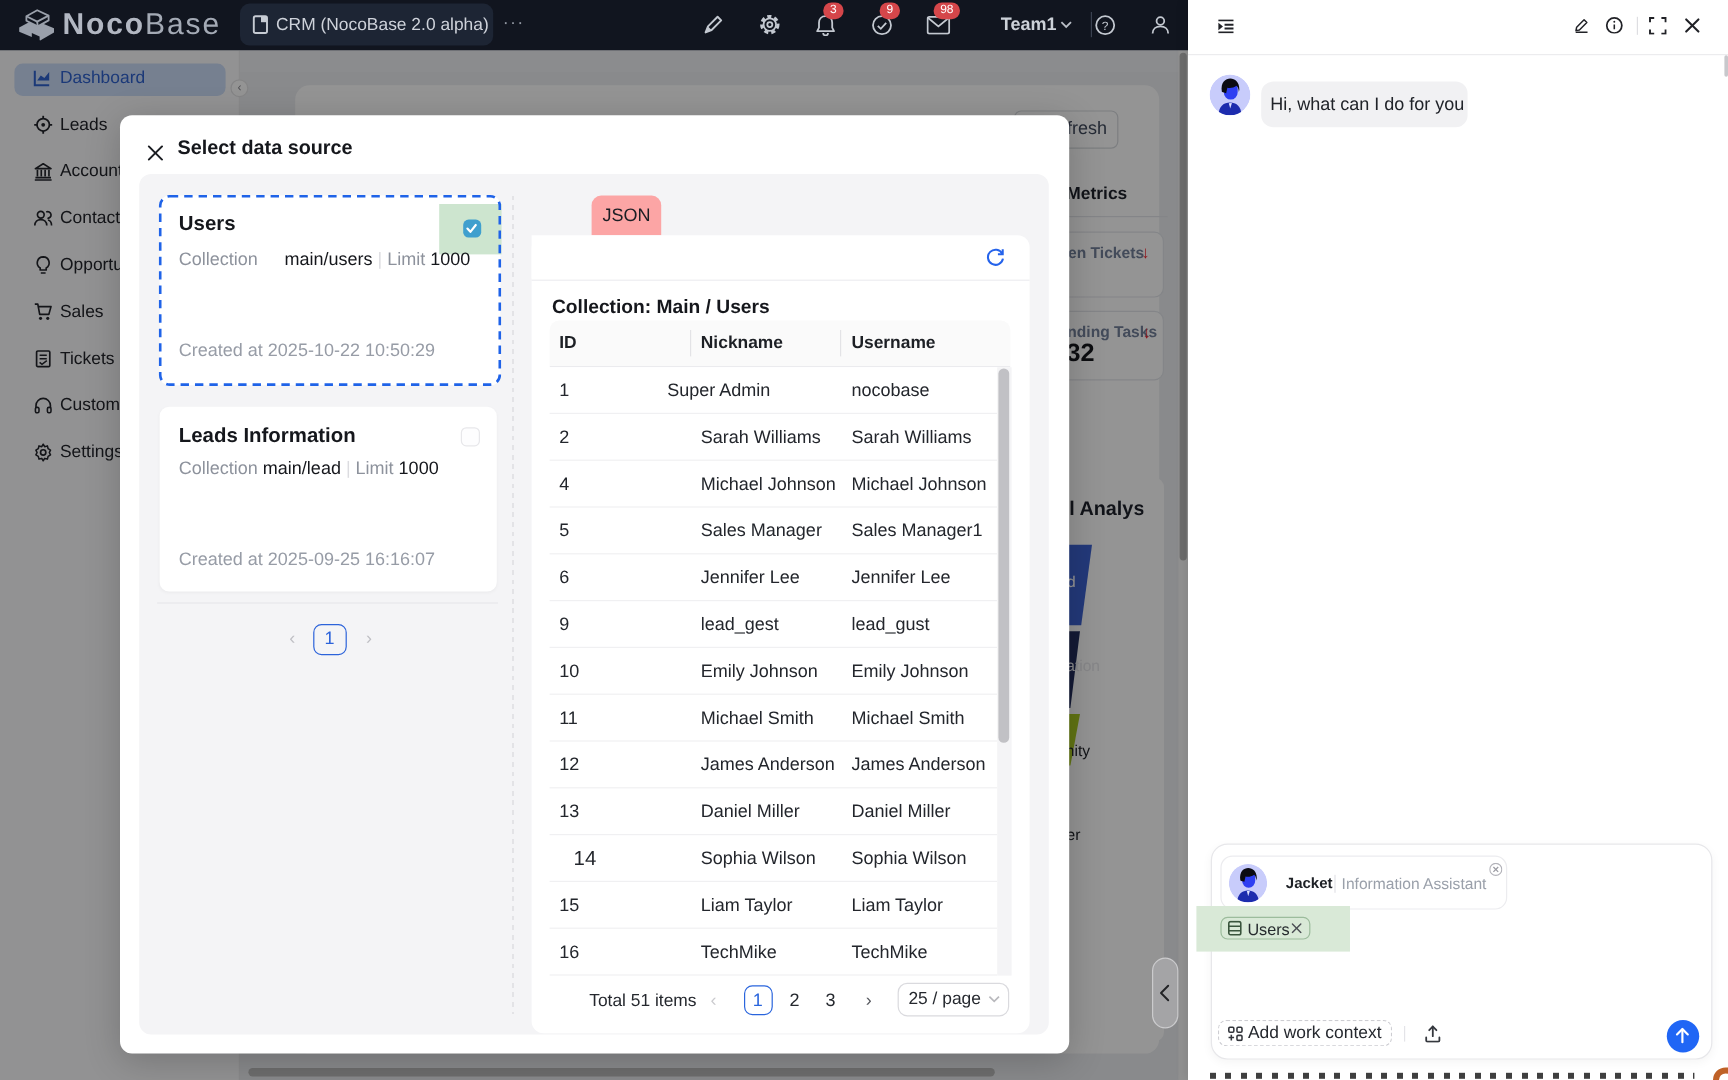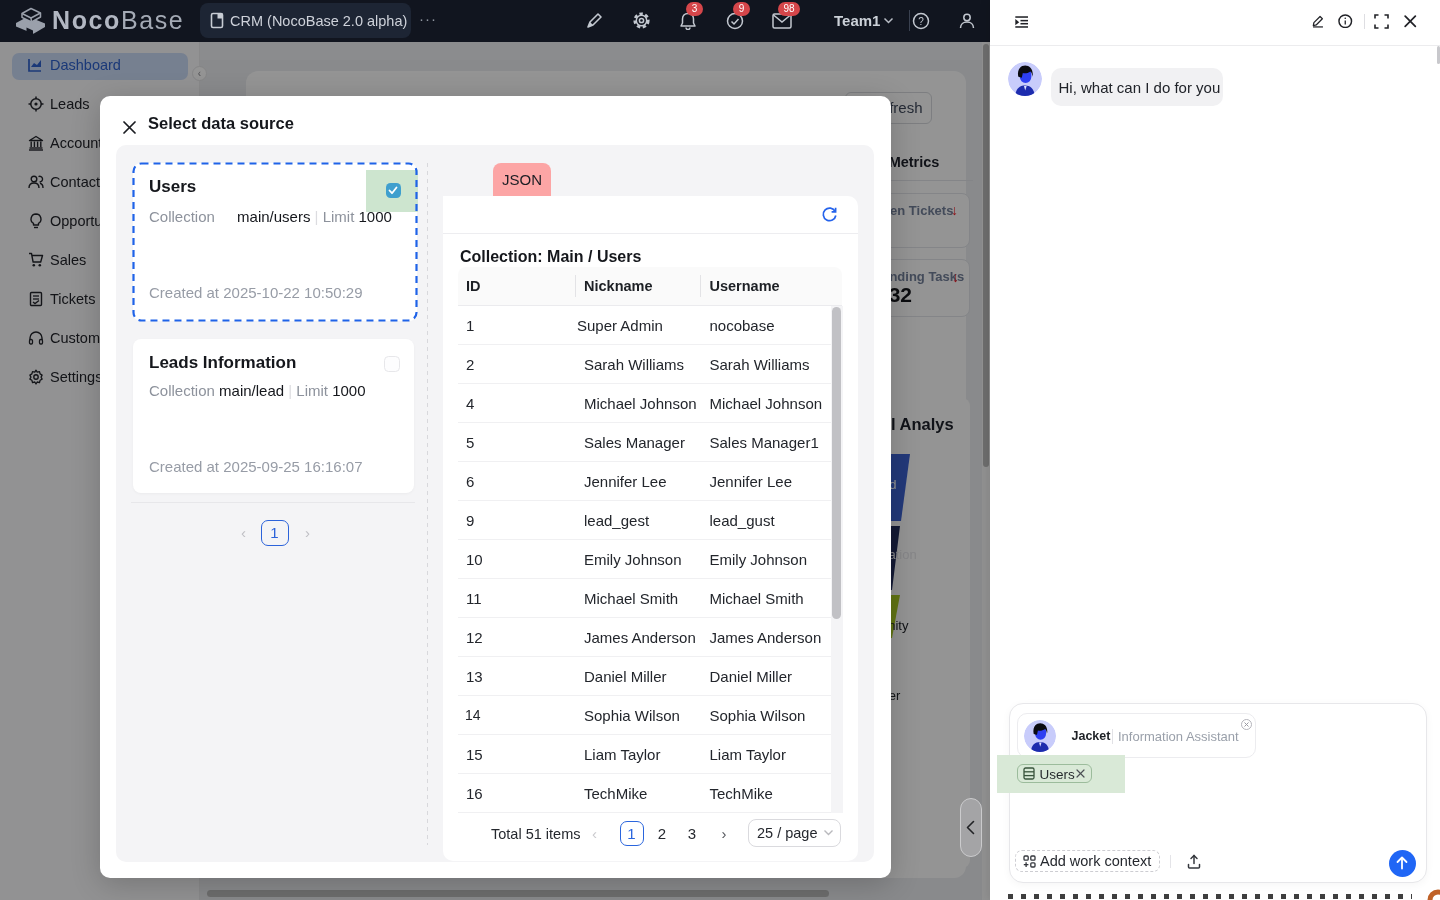--- a/index.html
+++ b/index.html
@@ -247,21 +247,21 @@
     <div class="abs" style="left:343px;top:136.5px;width:415px;height:1px;background:#ededf0;"></div>
 
     <div class="abs" style="left:357.5px;top:171px;width:384px;height:38.5px;background:#fafafa;border-radius:8px 8px 0 0;border-bottom:1px solid #ebebee;"></div>
     <div class="abs" style="left:475px;top:179px;width:1px;height:22px;background:#e3e3e6;"></div>
     <div class="abs" style="left:600px;top:179px;width:1px;height:22px;background:#e3e3e6;"></div>
     <div class="abs" style="left:366px;top:182px;font-size:14.5px;font-weight:bold;color:#1d2025;line-height:17px;">ID</div>
     <div class="abs" style="left:484px;top:182px;font-size:14.5px;font-weight:bold;color:#1d2025;line-height:17px;">Nickname</div>
     <div class="abs" style="left:609.5px;top:182px;font-size:14.5px;font-weight:bold;color:#1d2025;line-height:17px;">Username</div>
     <div class="abs" style="left:357.5px;top:247.5px;width:373px;height:1px;background:#f0f0f2;"></div>
     <div class="abs" style="left:366px;top:220.5px;font-size:15px;color:#23262c;line-height:17px;">1</div>
-    <div class="abs" style="left:477px;top:220.5px;font-size:15px;color:#23262c;line-height:17px;">Super Admin</div>
+    <div class="abs" style="left:456px;top:220.5px;font-size:15px;color:#23262c;line-height:17px;">Super Admin</div>
     <div class="abs" style="left:609.5px;top:220.5px;font-size:15px;color:#23262c;line-height:17px;">nocobase</div>
     <div class="abs" style="left:357.5px;top:286.5px;width:373px;height:1px;background:#f0f0f2;"></div>
     <div class="abs" style="left:366px;top:259.5px;font-size:15px;color:#23262c;line-height:17px;">2</div>
     <div class="abs" style="left:484px;top:259.5px;font-size:15px;color:#23262c;line-height:17px;">Sarah Williams</div>
     <div class="abs" style="left:609.5px;top:259.5px;font-size:15px;color:#23262c;line-height:17px;">Sarah Williams</div>
     <div class="abs" style="left:357.5px;top:325.5px;width:373px;height:1px;background:#f0f0f2;"></div>
     <div class="abs" style="left:366px;top:298.5px;font-size:15px;color:#23262c;line-height:17px;">4</div>
     <div class="abs" style="left:484px;top:298.5px;font-size:15px;color:#23262c;line-height:17px;">Michael Johnson</div>
     <div class="abs" style="left:609.5px;top:298.5px;font-size:15px;color:#23262c;line-height:17px;">Michael Johnson</div>
     <div class="abs" style="left:357.5px;top:364.5px;width:373px;height:1px;background:#f0f0f2;"></div>
@@ -286,21 +286,21 @@
     <div class="abs" style="left:609.5px;top:493.5px;font-size:15px;color:#23262c;line-height:17px;">Michael Smith</div>
     <div class="abs" style="left:357.5px;top:559.5px;width:373px;height:1px;background:#f0f0f2;"></div>
     <div class="abs" style="left:366px;top:532.5px;font-size:15px;color:#23262c;line-height:17px;">12</div>
     <div class="abs" style="left:484px;top:532.5px;font-size:15px;color:#23262c;line-height:17px;">James Anderson</div>
     <div class="abs" style="left:609.5px;top:532.5px;font-size:15px;color:#23262c;line-height:17px;">James Anderson</div>
     <div class="abs" style="left:357.5px;top:598.5px;width:373px;height:1px;background:#f0f0f2;"></div>
     <div class="abs" style="left:366px;top:571.5px;font-size:15px;color:#23262c;line-height:17px;">13</div>
     <div class="abs" style="left:484px;top:571.5px;font-size:15px;color:#23262c;line-height:17px;">Daniel Miller</div>
     <div class="abs" style="left:609.5px;top:571.5px;font-size:15px;color:#23262c;line-height:17px;">Daniel Miller</div>
     <div class="abs" style="left:357.5px;top:637.5px;width:373px;height:1px;background:#f0f0f2;"></div>
-    <div class="abs" style="left:365px;top:610.5px;font-size:14px;color:#23262c;line-height:17px;">14</div>
+    <div class="abs" style="left:378px;top:610.5px;font-size:17px;color:#23262c;line-height:17px;">14</div>
     <div class="abs" style="left:484px;top:610.5px;font-size:15px;color:#23262c;line-height:17px;">Sophia Wilson</div>
     <div class="abs" style="left:609.5px;top:610.5px;font-size:15px;color:#23262c;line-height:17px;">Sophia Wilson</div>
     <div class="abs" style="left:357.5px;top:676.5px;width:373px;height:1px;background:#f0f0f2;"></div>
     <div class="abs" style="left:366px;top:649.5px;font-size:15px;color:#23262c;line-height:17px;">15</div>
     <div class="abs" style="left:484px;top:649.5px;font-size:15px;color:#23262c;line-height:17px;">Liam Taylor</div>
     <div class="abs" style="left:609.5px;top:649.5px;font-size:15px;color:#23262c;line-height:17px;">Liam Taylor</div>
     <div class="abs" style="left:357.5px;top:715.5px;width:373px;height:1px;background:#f0f0f2;"></div>
     <div class="abs" style="left:366px;top:688.5px;font-size:15px;color:#23262c;line-height:17px;">16</div>
     <div class="abs" style="left:484px;top:688.5px;font-size:15px;color:#23262c;line-height:17px;">TechMike</div>
     <div class="abs" style="left:609.5px;top:688.5px;font-size:15px;color:#23262c;line-height:17px;">TechMike</div>

